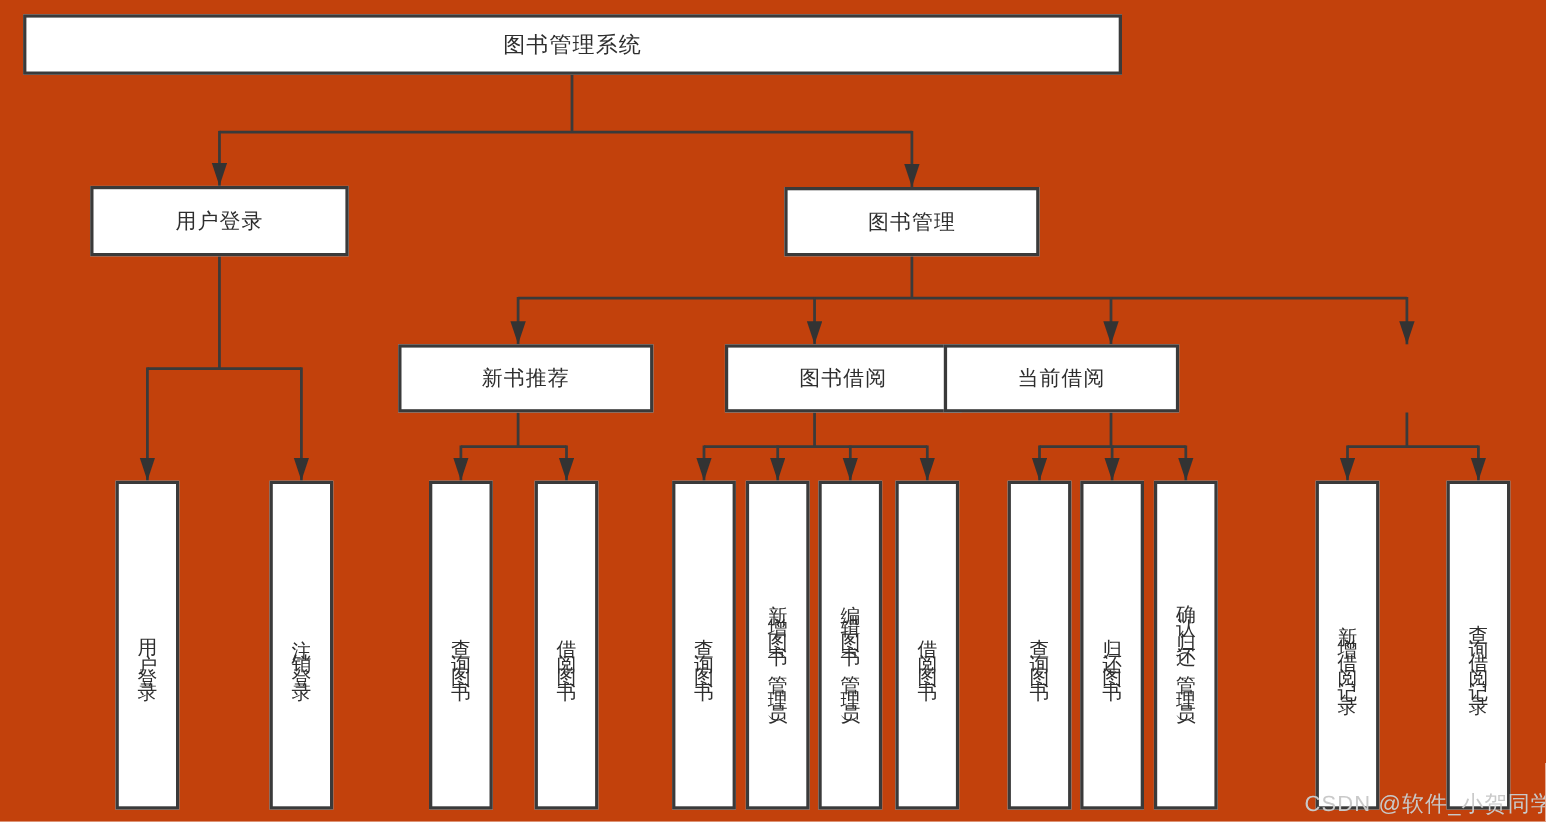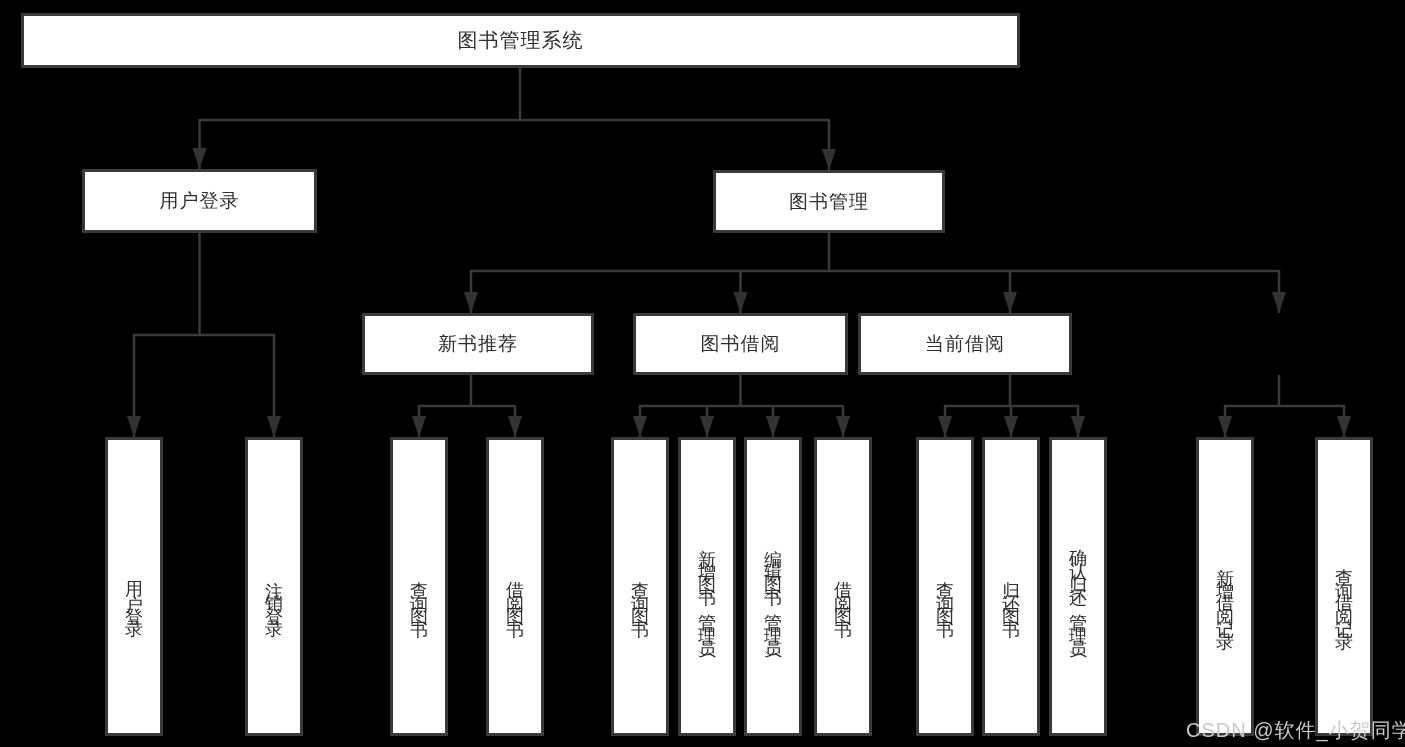--- a/index.html
+++ b/index.html
@@ -1,19 +1,19 @@
 <!DOCTYPE html>
 <html><head>
 <meta charset="utf-8">
 <style>
   html,body{margin:0;padding:0;background:#ffffff;}
   .canvas{
     position:relative;
     width:1405px;height:747px;
-    background:#000000;
+    background:#c2410c;
     font-family:"Liberation Sans",sans-serif;
     overflow:hidden;
     text-align:center;
   }
   .wires{position:absolute;left:0;top:0;width:1405px;height:747px;}
   .ln{stroke:#3a3a3a;stroke-width:2.5;fill:none;}
   .arrow{marker-end:url(#arrowhead);}
   .box{
     position:absolute;
     border:3px solid #3a3a3a;
@@ -95,21 +95,21 @@
   <div class="box h-node" style="left:82px;top:169px;width:235px;height:64px;">
     <span>用户登录</span>
   </div>
   <div class="box h-node" style="left:713px;top:170px;width:232px;height:63px;">
     <span>图书管理</span>
   </div>
 
   <div class="box h-node" style="left:362px;top:313px;width:232px;height:62px;">
     <span>新书推荐</span>
   </div>
-  <div class="box h-node" style="left:633px;top:313px;width:215px;height:62px;">
+  <div class="box h-node" style="left:659px;top:313px;width:215px;height:62px;">
     <span>图书借阅</span>
   </div>
   <div class="box h-node" style="left:858px;top:313px;width:214px;height:62px;">
     <span>当前借阅</span>
   </div>
 
   <div class="box" style="left:105px;top:437px;width:58px;height:299px;">
     <span class="v-text">用户登录</span>
   </div>
   <div class="box" style="left:245px;top:437px;width:58px;height:299px;">

